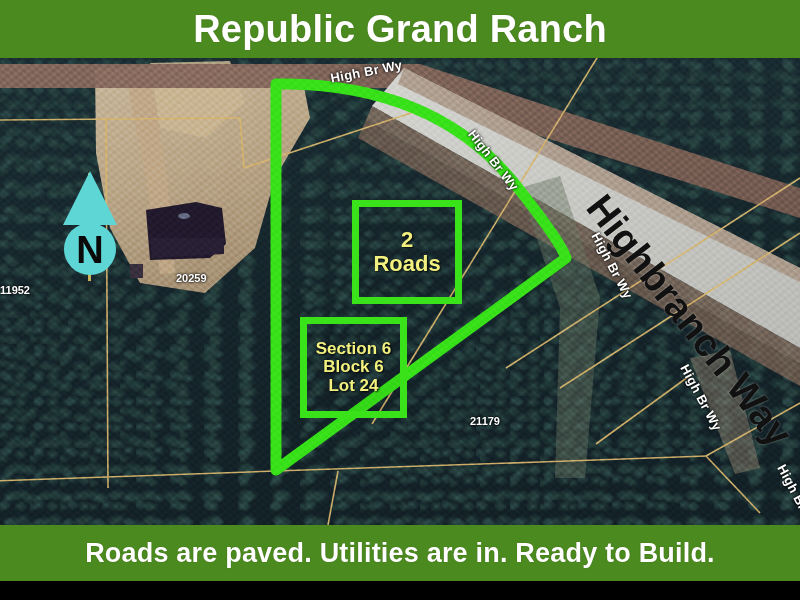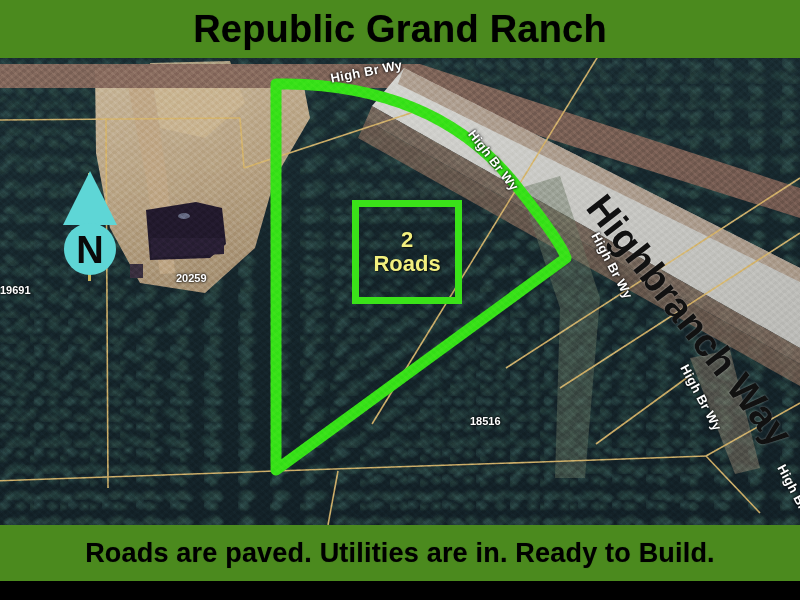--- a/index.html
+++ b/index.html
@@ -23,21 +23,21 @@
     background: #4b8a1e;
     display: flex;
     align-items: center;
     justify-content: center;
     z-index: 40;
   }
   #header-banner { top: 0; height: 58px; }
   #footer-banner { top: 525px; height: 56px; }
 
   .banner-text {
-    color: #000000;
+    color: #ffffff;
     font-weight: bold;
     letter-spacing: 0.2px;
     white-space: nowrap;
     text-shadow: 0 0 1px rgba(0,0,0,0.35);
   }
   #header-title { font-size: 38px; }
   #footer-text  { font-size: 27px; }
 
   
   #map {
@@ -224,36 +224,41 @@
       <polygon points="31,2 58,56 4,56" fill="#5ed6d6"></polygon>
       <circle cx="31" cy="80" r="26" fill="#5ed6d6"></circle>
       <text x="31" y="94" text-anchor="middle" font-family="Liberation Sans, sans-serif" font-size="38" font-weight="bold" fill="#0a0a0a">N</text>
     </svg>
 
     <div class="lot-box" id="acreage-box">
       <span>2</span>
       <span>Roads</span>
     </div>
 
+    <div class="lot-box" id="legal-box">
+      <span>Section 6</span>
+      <span>Block 6</span>
+      <span>Lot 24</span>
+    </div>
 
     <div id="road-major-label" style="left:595px; top:120px; transform: rotate(52deg); transform-origin: 0 50%;">Highbranch Way</div>
 
     <div class="map-label road-small" style="left:330px; top:6px; transform: rotate(-11deg);">High Br Wy</div>
 
     <div class="map-label road-small" style="left:471px; top:66px; transform: rotate(52deg); transform-origin: 0 50%;">High Br Wy</div>
 
     <div class="map-label road-small" style="left:595px; top:168px; transform: rotate(62deg); transform-origin: 0 50%;">High Br Wy</div>
 
     <div class="map-label road-small" style="left:684px; top:300px; transform: rotate(62deg); transform-origin: 0 50%;">High Br Wy</div>
 
     <div class="map-label road-small" style="left:781px; top:400px; transform: rotate(62deg); transform-origin: 0 50%;">High Br Wy</div>
 
-    <div class="map-label parcel-num" style="left:0px; top:226px;">19691</div>
+    <div class="map-label parcel-num" style="left:0px; top:226px;">11952</div>
     <div class="map-label parcel-num" style="left:176px; top:214px;">20259</div>
-    <div class="map-label parcel-num" style="left:470px; top:357px;">18516</div>
+    <div class="map-label parcel-num" style="left:470px; top:357px;">21179</div>
 
     <div class="forest-noise"></div>
   </div>
 
   <div class="banner" id="footer-banner">
     <div class="banner-text" id="footer-text">Roads are paved. Utilities are in. Ready to Build.</div>
   </div>
 
 </div>
 

